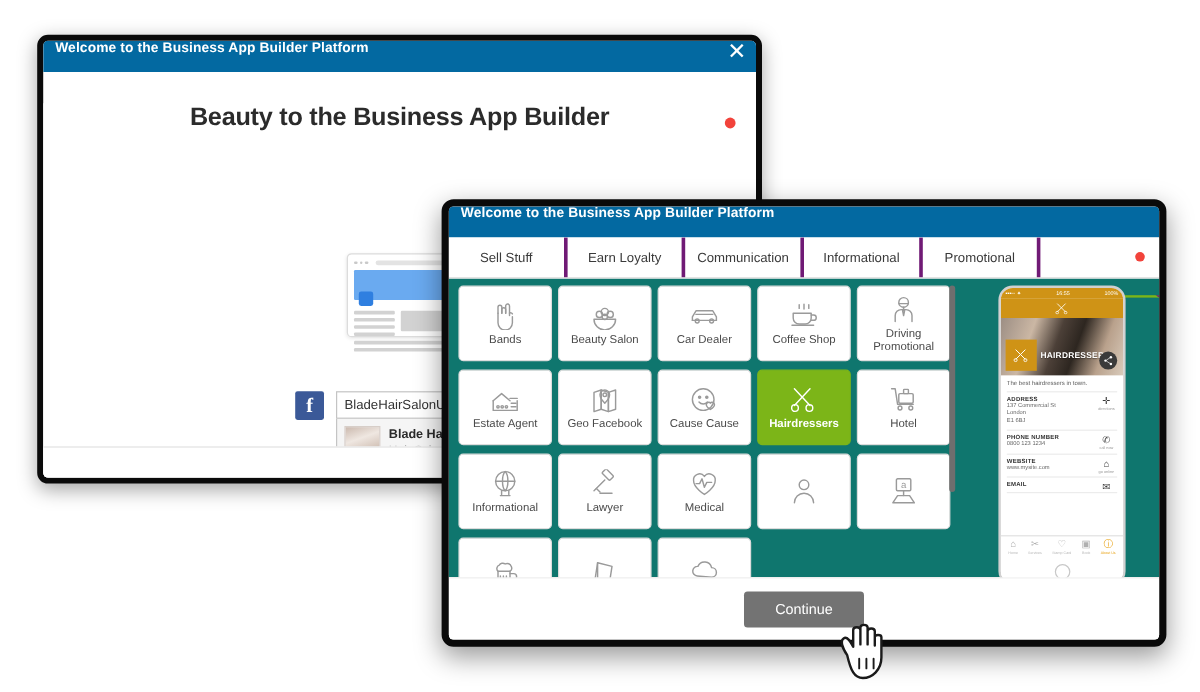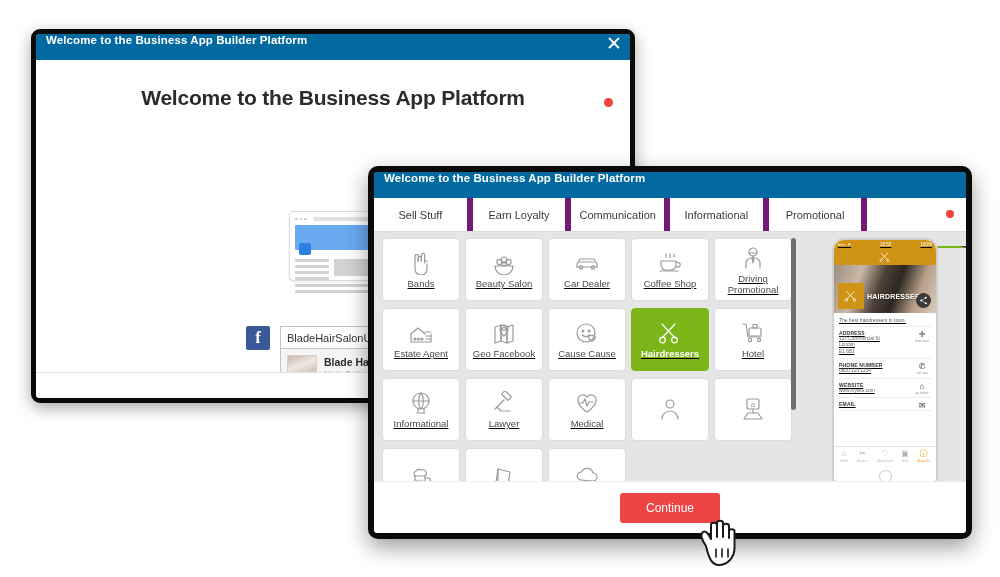--- a/index.html
+++ b/index.html
@@ -129,28 +129,28 @@
   }
   .front-body { height: calc(100% - 26px); display:flex; flex-direction:column; background:#fff;}
 
   .tabbar {
     height: 34px; display:flex; align-items: stretch;
     border-bottom: 1px solid #dcdcdc; background: #fff;
     position: relative;
   }
   .tab {
     flex: 1; display:flex; align-items:center; justify-content:center;
-    font-size: 11px; color: #3a3a3a; border-right: 6px solid #701a75;
+    font-size: 11px; color: #3a3a3a; border-right: 3px solid #701a75;
     cursor:pointer; white-space: nowrap; padding: 0 4px;
   }
   .tab:last-child { border-right: none; }
   .tab.active { color: #7cb518; border-bottom: 2px solid #7cb518; margin-bottom:-1px;margin-top:48px; }
   .tab-dot { position:absolute; right: 12px; top: 12px; width: 8px; height:8px; border-radius:50%; background:#f2433b; }
 
-  .content { flex: 1; display: flex; overflow: hidden; background:#e5e5e5;text-decoration:underline; }
+  .content { flex: 1; display: flex; overflow: hidden; background:#0f766e; }
   .grid-pane { position: relative; width: 430px; padding: 6px 0 0 8px; overflow: hidden; }
   .grid {
     display: grid; grid-template-columns: repeat(5, 78px);
     gap: 7px 5px;
   }
   .cell {
     height: 63px; border: 1px solid #dcdcdc; border-radius: 4px; background:#fff;
     display:flex; flex-direction:column; align-items:center; justify-content:center;
     gap: 2px; cursor:pointer;
   }
@@ -219,21 +219,21 @@
     position:absolute; left:0; right:0; bottom: 0; height: 20px; background:#fff;
     display:flex; align-items:center; justify-content:center;
   }
   .ph-home .circ { width: 13px; height:13px; border:1px solid #c8c8c8; border-radius:50%; }
 
   .front-footer {
     height: 52px; border-top: 1px solid #ececec; background:#fff;
     display:flex; align-items:center; justify-content:center;
   }
   .continue-btn {
-    background: #ef4444; color:#fff; border:none; font-size: 12px;
+    background: #737373; color:#fff; border:none; font-size: 12px;
     padding: 8px 26px; border-radius: 3px; cursor:pointer;
     font-family:"Liberation Sans",sans-serif;
   }
 
   
   .cursor {
     position:absolute; left: 696px; top: 516px; width: 46px; height: 52px;
     pointer-events: none;
   }
 </style>
@@ -243,21 +243,21 @@
 <div id="stage">
 
   <div class="win-back">
     <div class="titlebar">
       <span class="t-text">Welcome to the Business App Builder Platform</span>
       <span class="close-x">✕</span>
     </div>
     <div class="back-body">
       <div class="red-dot back-dot"></div>
 
-      <div class="welcome-h1">Welcome to the Business App Platform</div>
+      <div class="welcome-h1">Beauty to the Business App Builder</div>
 
       <div class="browser-mock">
         <div class="bm-bar">
           <span class="bm-dots">
               <i></i>
               <i></i>
               <i></i>
             </span>
           <span class="bm-url"></span>
         </div>

